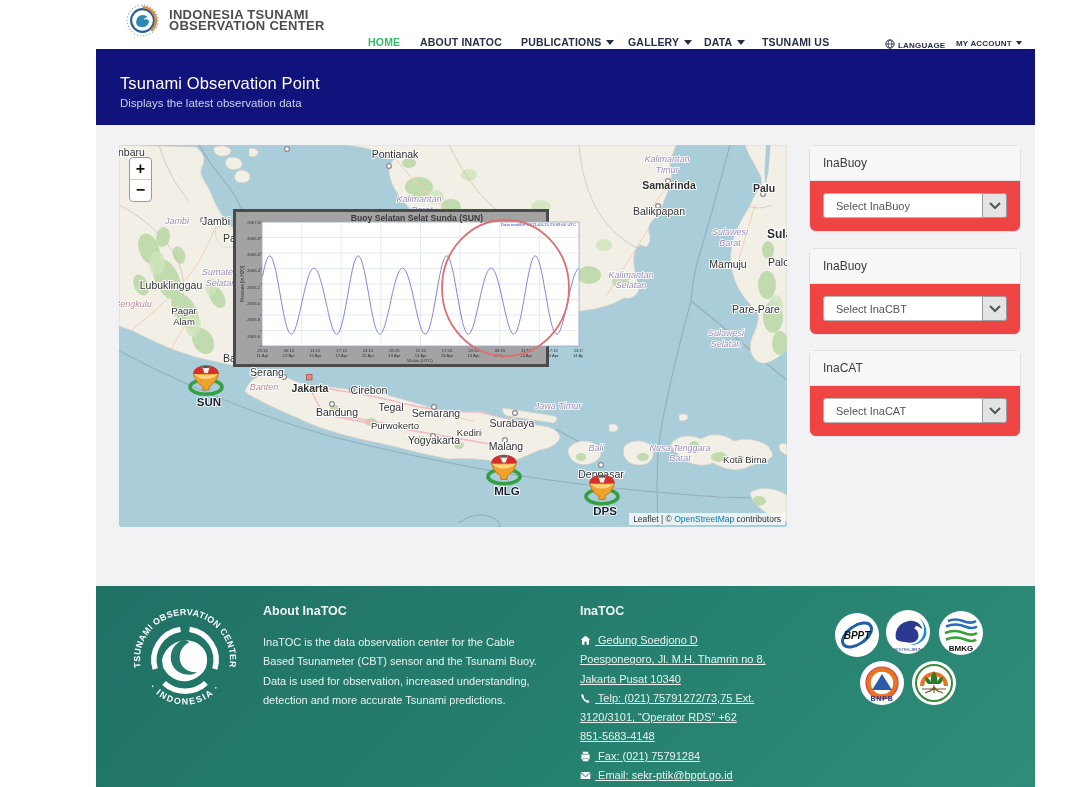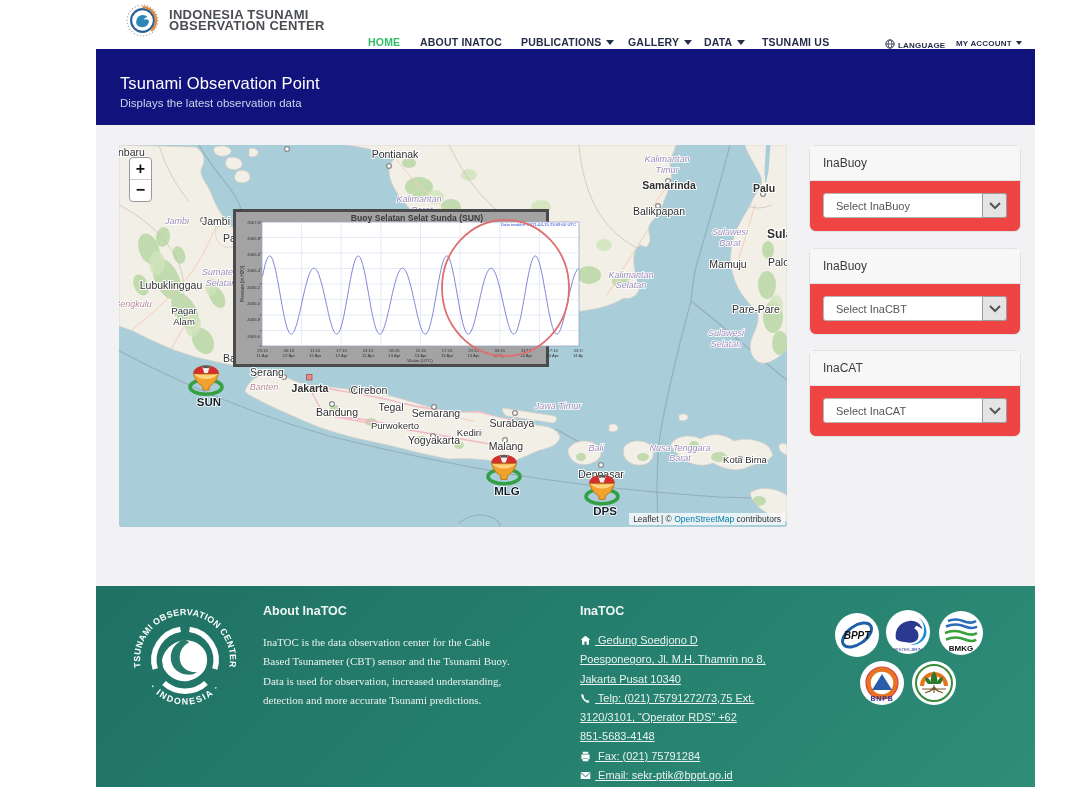--- a/index.html
+++ b/index.html
@@ -23,21 +23,21 @@
 .card .hd { height:35px; background:#f7f7f7; border-bottom:1px solid #e4e4e4; font-size:12px; color:#3c3c3c; padding:10px 0 0 13px; border-radius:3px 3px 0 0; }
 .card .bd { padding:12px 13px 13px 13px; }
 .selbox { position:relative; height:25px; border:1px solid #b7b7b7; border-radius:3px; background:#fff; font-size:11px; color:#555; }
 .selbox .txt { position:absolute; left:12px; top:6px; }
 .selbox .btn { position:absolute; right:-1px; top:-1px; width:25px; height:25px; background:#e4e4e4; border:1px solid #9c9c9c; border-radius:0 3px 3px 0; }
 .selbox .btn svg { position:absolute; left:5px; top:7px; }
 
 #footer { position:absolute; left:96px; top:586px; width:939px; height:201px; background:linear-gradient(135deg,#1f7164 0%,#26806f 55%,#2e8d78 100%); overflow:hidden; }
 #footer .hd { color:#eef5f2; font-size:12.5px; font-weight:bold; }
 #abouttxt { position:absolute; left:167px; top:18px; width:320px; white-space:nowrap; }
-#abouttxt .bt { margin-top:15px; font-size:11px; color:#e9f2ee; line-height:19.3px;font-family:Liberation Serif, serif; }
+#abouttxt .bt { margin-top:15px; font-size:11px; color:#e9f2ee; line-height:19.3px; }
 #contact { position:absolute; left:484px; top:18px; width:250px; }
 #contact .bt { margin-top:13px; font-size:11px; color:#e9f2ee; line-height:19.3px; white-space:nowrap;text-decoration:underline; }
 #contact svg { vertical-align:-2px; margin-right:4px; }
 </style>
 </head>
 <body>
 <div id="page">
 
   <div id="nav">
     <svg id="navlogo" style="position:absolute;left:124px;top:2px" width="37" height="37" viewBox="0 0 37 37">

